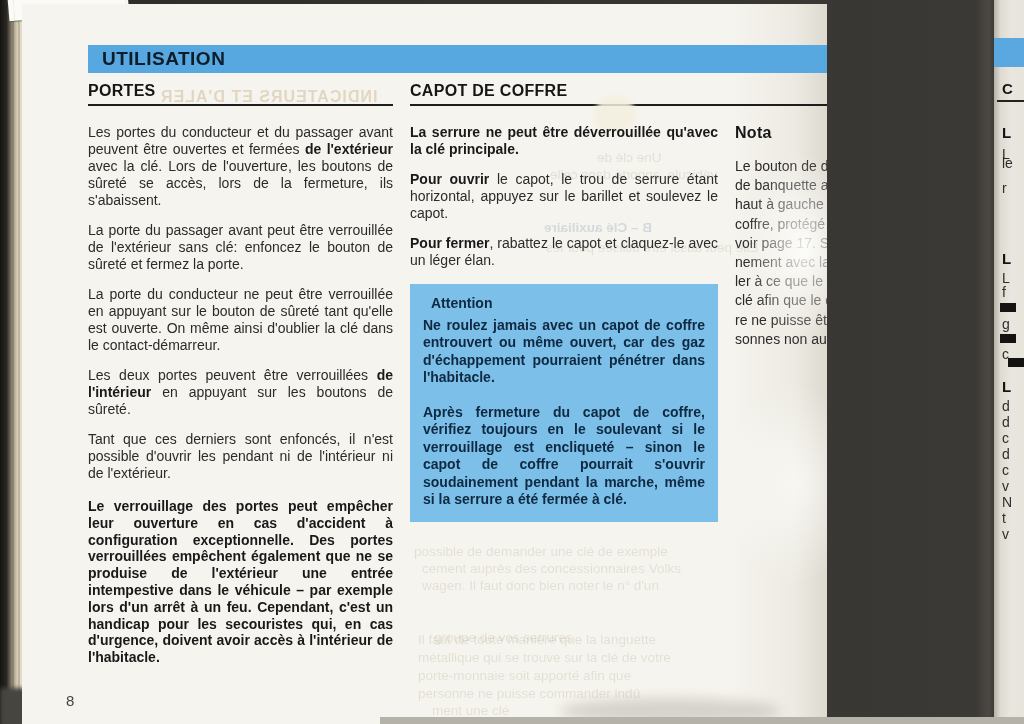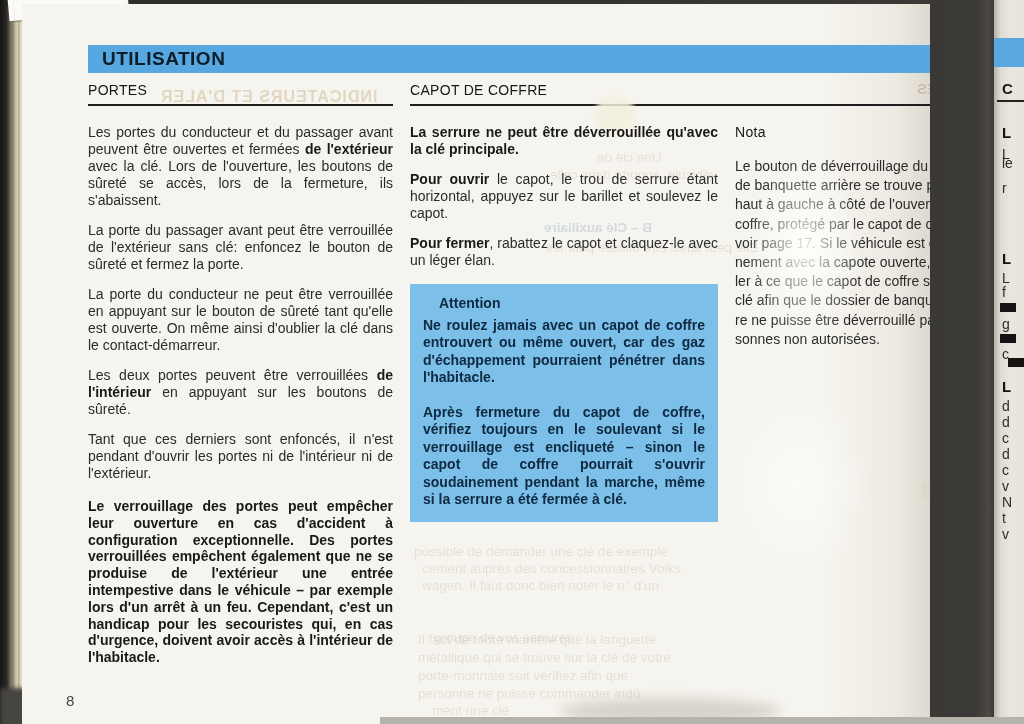--- a/index.html
+++ b/index.html
@@ -5,32 +5,32 @@
   html,body{margin:0;padding:0;background:#232221;}
   .scan{position:relative;width:1024px;height:724px;overflow:hidden;
         background:linear-gradient(90deg,#1c1b1a 0%,#2e2c2a 3%,#3c3a37 100%);
         font-family:"Liberation Sans","DejaVu Sans",sans-serif;}
   
   .stack{position:absolute;left:0;top:0;width:30px;height:724px;
          background:linear-gradient(90deg,#151413 0%,#2a2825 22%,#8d8573 40%,#cfc7ae 55%,#e4ddc8 72%,#efe9d8 88%,#f2efe4 100%);}
   .stack-line{position:absolute;top:6px;height:706px;width:2px;background:rgba(120,110,88,.45);}
   .sheet-corner{position:absolute;background:#fbfaf6;box-shadow:0 1px 1px rgba(0,0,0,.25);}
   
-  .page{position:absolute;left:22px;top:4px;width:908px;height:720px;
+  .page{position:absolute;left:22px;top:4px;width:805px;height:720px;
         background:linear-gradient(90deg,#f6f4ee 0%,#f6f4ee 88%,#eceae2 96%,#ddd9cf 100%);overflow:hidden;}
   .banner{position:absolute;left:66px;top:41px;width:902px;height:28px;background:#57a7e0;}
   .banner-title{position:absolute;left:14px;top:3px;font-size:19px;font-weight:bold;color:#0e1d2a;letter-spacing:.5px;}
-  .colhead{position:absolute;font-size:14px;font-weight:normal;color:#161616;letter-spacing:.3px;}
+  .colhead{position:absolute;font-size:16px;font-weight:bold;color:#161616;letter-spacing:.3px;}
   .rule{position:absolute;height:2px;background:#1d1d1d;}
   .col{position:absolute;font-size:14px;color:#2b2b2b;text-align:justify;line-height:17px;}
   .col p{margin:0 0 13px 0;}
   .col .b,.col b{font-weight:bold;color:#191919;}
   .attention{background:#7cbfe9;padding:11px 13px 13px 13px;margin-top:15px;
              font-weight:bold;color:#0e2940;line-height:17.5px;}
-  .attention .atitle{margin:0 0 4px 16px;}
+  .attention .atitle{margin:0 0 4px 8px;}
   .attention p{margin:0 0 17px 0;}
   .attention p:last-child{margin-bottom:0;}
   .nota-lines{position:absolute;overflow:hidden;white-space:nowrap;font-size:14px;color:#2b2b2b;}
   .nota-lines .ln{height:19.2px;white-space:nowrap;}
   .pagenum{position:absolute;font-size:15px;color:#454545;}
   
   .ghost{position:absolute;color:#8a7a58;opacity:.16;filter:blur(.4px);font-size:13.5px;white-space:nowrap;}
   .ghost.bold{font-weight:bold;}
   .ghost.mir{transform:scaleX(-1);}
   .ghost.tan{color:#b08c52;opacity:.28;font-weight:bold;font-size:16px;letter-spacing:1px;}
@@ -76,21 +76,21 @@
     <div class="rule" style="left:66px;top:100px;width:305px;"></div>
     <div class="colhead" style="left:388px;top:78px;text-align:center;">CAPOT DE COFFRE</div>
     <div class="rule" style="left:388px;top:100px;width:580px;"></div>
     <div class="smudge" style="left:572px;top:92px;width:42px;height:38px;"></div>
 
     <div class="col" style="left:66px;top:120px;width:305px;">
       <p><span>Les portes du conducteur et du passager avant peuvent être ouvertes et fermées </span><span class="b">de l'extérieur</span><span> avec la clé. Lors de l'ouverture, les boutons de sûreté se accès, lors de la fermeture, ils s'abaissent.</span></p>
       <p><span>La porte du passager avant peut être verrouillée de l'extérieur sans clé: enfoncez le bouton de sûreté et fermez la porte.</span></p>
       <p><span>La porte du conducteur ne peut être verrouillée en appuyant sur le bouton de sûreté tant qu'elle est ouverte. On même ainsi d'oublier la clé dans le contact-démarreur.</span></p>
       <p><span>Les deux portes peuvent être verrouillées </span><span class="b">de l'intérieur</span><span> en appuyant sur les boutons de sûreté.</span></p>
-      <p><span>Tant que ces derniers sont enfoncés, il n'est pendant d'ouvrir les portes ni de l'intérieur ni de l'extérieur.</span></p>
+      <p><span>Tant que ces derniers sont enfoncés, il n'est possible d'ouvrir les pendant ni de l'intérieur ni de l'extérieur.</span></p>
       <p style="margin-top:16px;line-height:16.8px;"><span class="b">Le verrouillage des portes peut empêcher leur ouverture en cas d'accident à configuration exceptionnelle. Des portes verrouillées empêchent également que ne se produise de l'extérieur une entrée intempestive dans le véhicule – par exemple lors d'un arrêt à un feu. Cependant, c'est un handicap pour les secouristes qui, en cas d'urgence, doivent avoir accès à l'intérieur de l'habitacle.</span></p>
     </div>
 
     <div class="col" style="left:388px;top:120px;width:308px;">
       <p><span class="b">La serrure ne peut être déverrouillée qu'avec la clé principale.</span></p>
       <p><span class="b">Pour ouvrir</span><span> le capot, le trou de serrure étant horizontal, appuyez sur le barillet et soulevez le capot.</span></p>
       <p><span class="b">Pour fermer</span><span>, rabattez le capot et claquez-le avec un léger élan.</span></p>
       <div class="attention">
         <p class="atitle">Attention</p>
         <p>Ne roulez jamais avec un capot de coffre entrouvert ou même ouvert, car des gaz d'échappement pourraient pénétrer dans l'habitacle.</p>
@@ -101,21 +101,21 @@
     <div class="ghost mir" style="left:575px;top:146px;">Une clé de</div>
     <div class="ghost mir" style="left:528px;top:163px;">véhicule, apporté dans celle</div>
     <div class="ghost mir bold" style="left:522px;top:216px;color:#5a82aa;opacity:.22;">B – Clé auxiliaire</div>
     <div class="ghost mir" style="left:524px;top:236px;">Elle peut aussi être utilisée pour les</div>
     <div class="ghost" style="left:392px;top:540px;">possible de demander une clé de exemple</div>
     <div class="ghost" style="left:400px;top:557px;">cement auprès des concessionnaires Volks</div>
     <div class="ghost" style="left:400px;top:574px;">wagen. Il faut donc bien noter le n° d'un</div>
     <div class="ghost" style="left:412px;top:591px;margin-top:35px;">groupe de vos serrures</div>
     <div class="ghost" style="left:396px;top:628px;">Il faut de toute manière que la languette</div>
     <div class="ghost" style="left:396px;top:646px;">métallique qui se trouve sur la clé de votre</div>
-    <div class="ghost" style="left:396px;top:664px;">porte-monnaie soit vérifiez afin que</div>
+    <div class="ghost" style="left:396px;top:664px;">porte-monnaie soit apporté afin que</div>
     <div class="ghost" style="left:396px;top:682px;">personne ne puisse commander indû</div>
     <div class="ghost" style="left:410px;top:699px;">ment une clé</div>
 
     <div class="colhead" style="left:713px;top:120px;">Nota</div>
     <div class="nota-lines" style="left:713px;top:154px;width:253px;height:200px;">
         <div class="ln">Le bouton de déverrouillage du dossie</div>
         <div class="ln">de banquette arrière se trouve placé en</div>
         <div class="ln">haut à gauche à côté de l'ouverture du</div>
         <div class="ln">coffre, protégé par le capot de coffre -</div>
         <div class="ln">voir page 17. Si le véhicule est en station</div>

